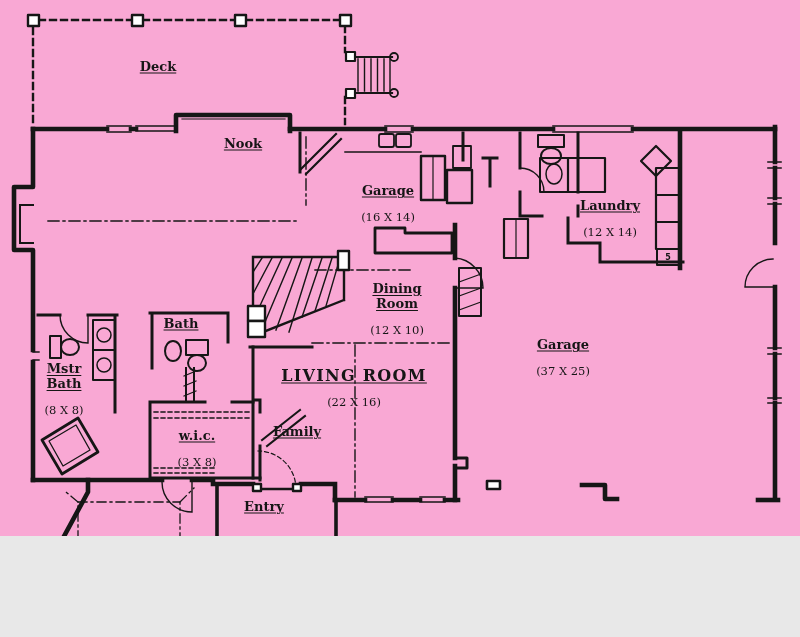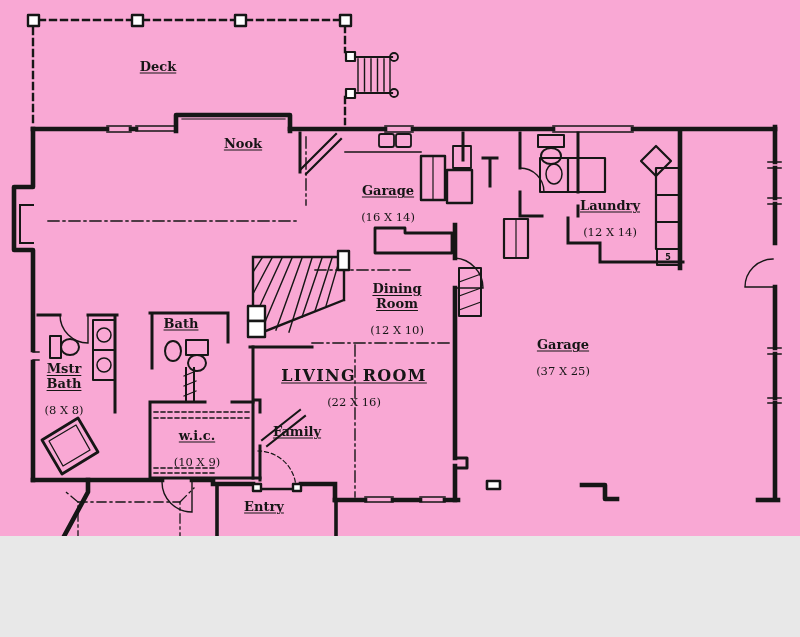--- a/index.html
+++ b/index.html
@@ -225,21 +225,21 @@
   <div class="lbl" style="left:64px;top:389px;width:42px">
       <div class="rn">Mstr Bath</div>
       <div class="rd">(8 X 8)</div>
     </div>
   <div class="lbl nw caps" style="left:354px;top:388px">
       <div class="rn">LIVING ROOM</div>
       <div class="rd">(22 X 16)</div>
     </div>
   <div class="lbl nw" style="left:197px;top:448px">
       <div class="rn">w.i.c.</div>
-      <div class="rd">(10 X 9)</div>
+      <div class="rd">(3 X 8)</div>
     </div>
   <div class="lbl nw" style="left:297px;top:437px">
       <div class="rn">Family</div>
       <div class="rd"></div>
     </div>
   <div class="lbl nw" style="left:264px;top:512px">
       <div class="rn">Entry</div>
       <div class="rd"></div>
     </div>
 

